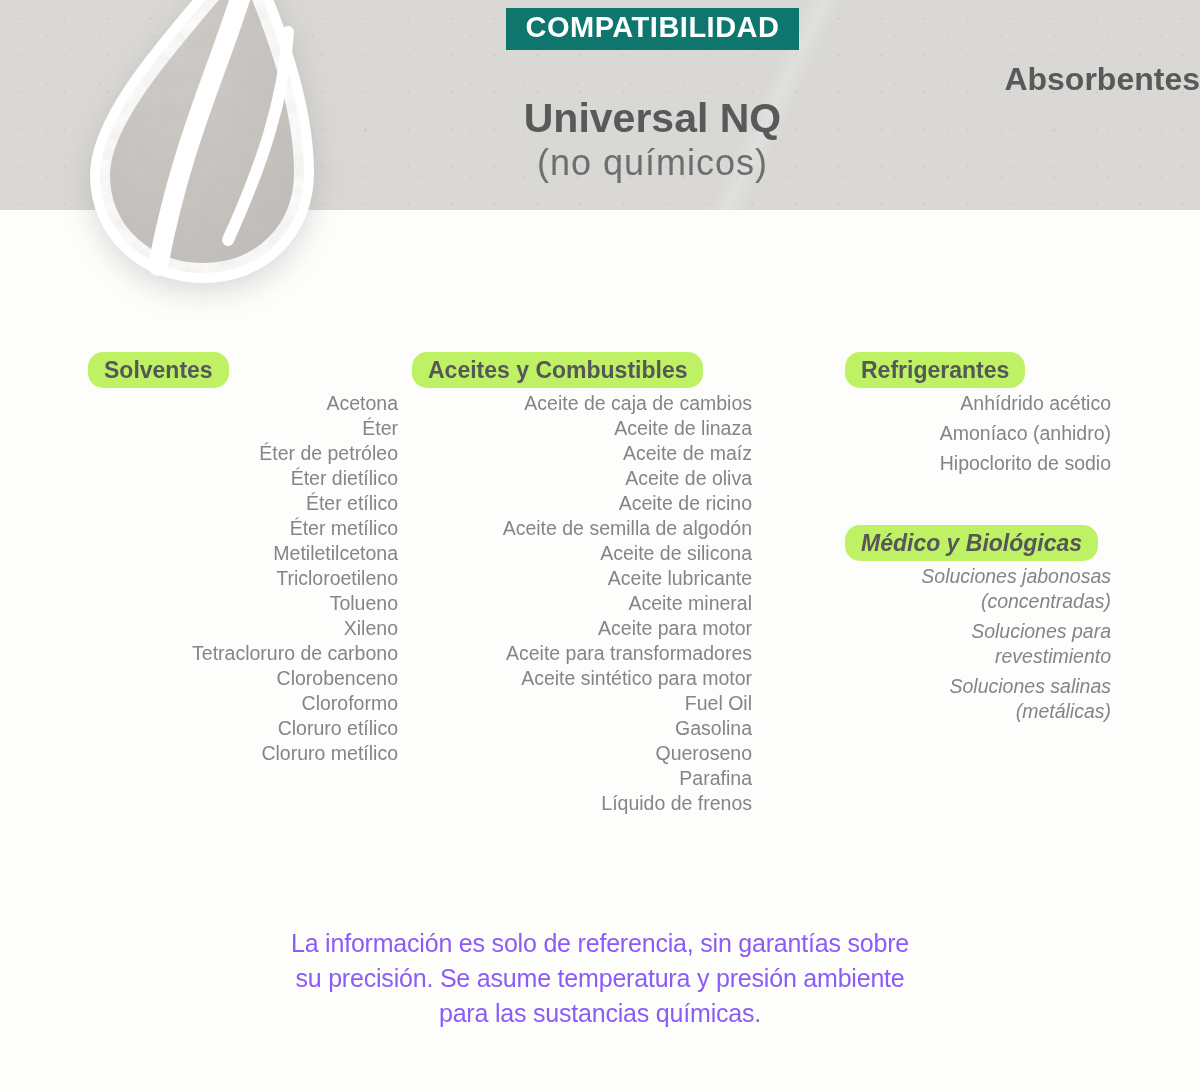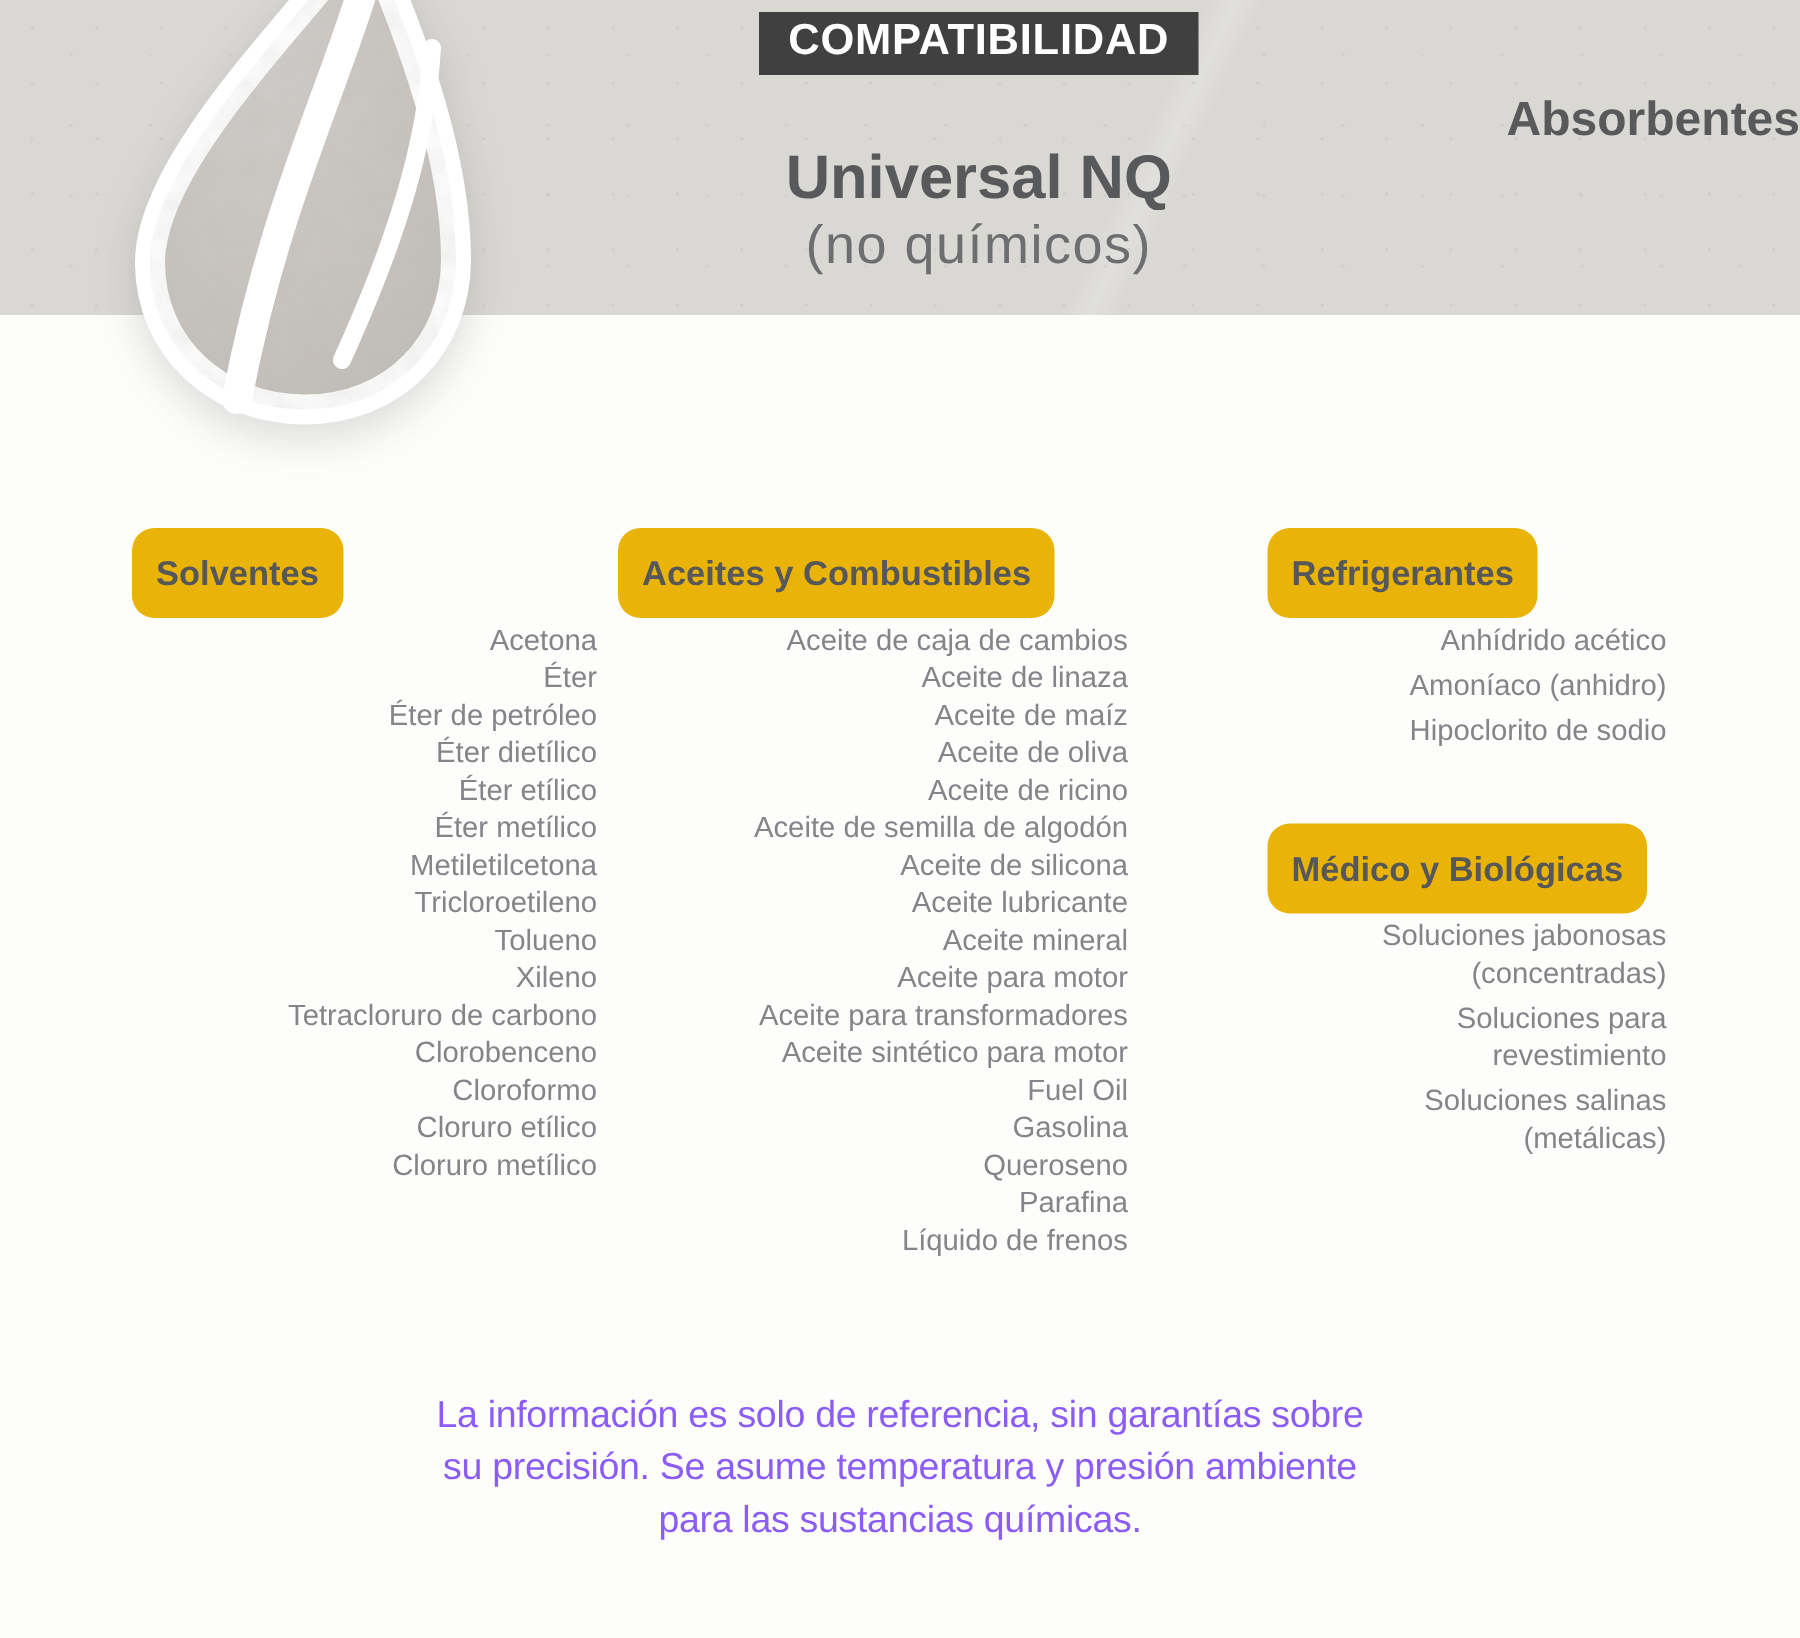--- a/index.html
+++ b/index.html
@@ -25,48 +25,48 @@
   
   .drop{
     position:absolute;left:52px;top:-60px;width:300px;height:350px;
     filter:drop-shadow(0 10px 14px rgba(70,65,60,0.18));
   }
 
   
   .header-text{position:absolute;left:105px;right:0;top:0;text-align:center;}
   .badge{
     display:inline-block;margin-top:8px;padding:3px 19px 6px;
-    background:#404040;color:#ffffff;
+    background:#0f766e;color:#ffffff;
     font-size:29px;font-weight:800;letter-spacing:0.5px;
   }
   .t1{margin-top:13px;font-size:32px;font-weight:700;color:#58595b;line-height:1.0;text-align:right;}
   .t2{margin-top:3px;font-size:41px;font-weight:700;color:#58595b;line-height:1.0;}
   .t3{margin-top:6px;font-size:36px;font-weight:400;color:#6d6e70;letter-spacing:1px;line-height:1.0;}
 
   
   .col{position:absolute;top:352px;}
   .col1{left:88px;width:310px;}
   .col2{left:412px;width:340px;}
   .col3{left:845px;width:260px;}
   .pill{
     display:inline-block;
-    background:#eab308;color:#565759;
+    background:#bef264;color:#565759;
     font-size:23px;font-weight:700;
-    line-height:28px;padding:16px 16px;border-radius:15px;
+    line-height:28px;padding:4px 16px;border-radius:15px;
     white-space:nowrap;
   }
   .items{margin-top:3px;text-align:right;}
   .col1 .items{margin-left:32px;}
   .col2 .items{margin-left:36px;}
   .col3 .items{margin-left:31px;width:235px;}
   .item{
     font-size:19.5px;color:#838588;line-height:25px;font-weight:400;
   }
   .col3 .item{margin-bottom:5px;}
-  .group2{margin-top:49px;}
+  .group2{margin-top:49px;font-style:italic;}
 
   
   .footer{
     position:absolute;left:0;top:926px;width:1200px;text-align:center;
   }
   .footer-line{
     font-size:25px;font-weight:400;color:#8b5cf6;line-height:35px;letter-spacing:-0.2px;
   }
 </style>
 </head>

